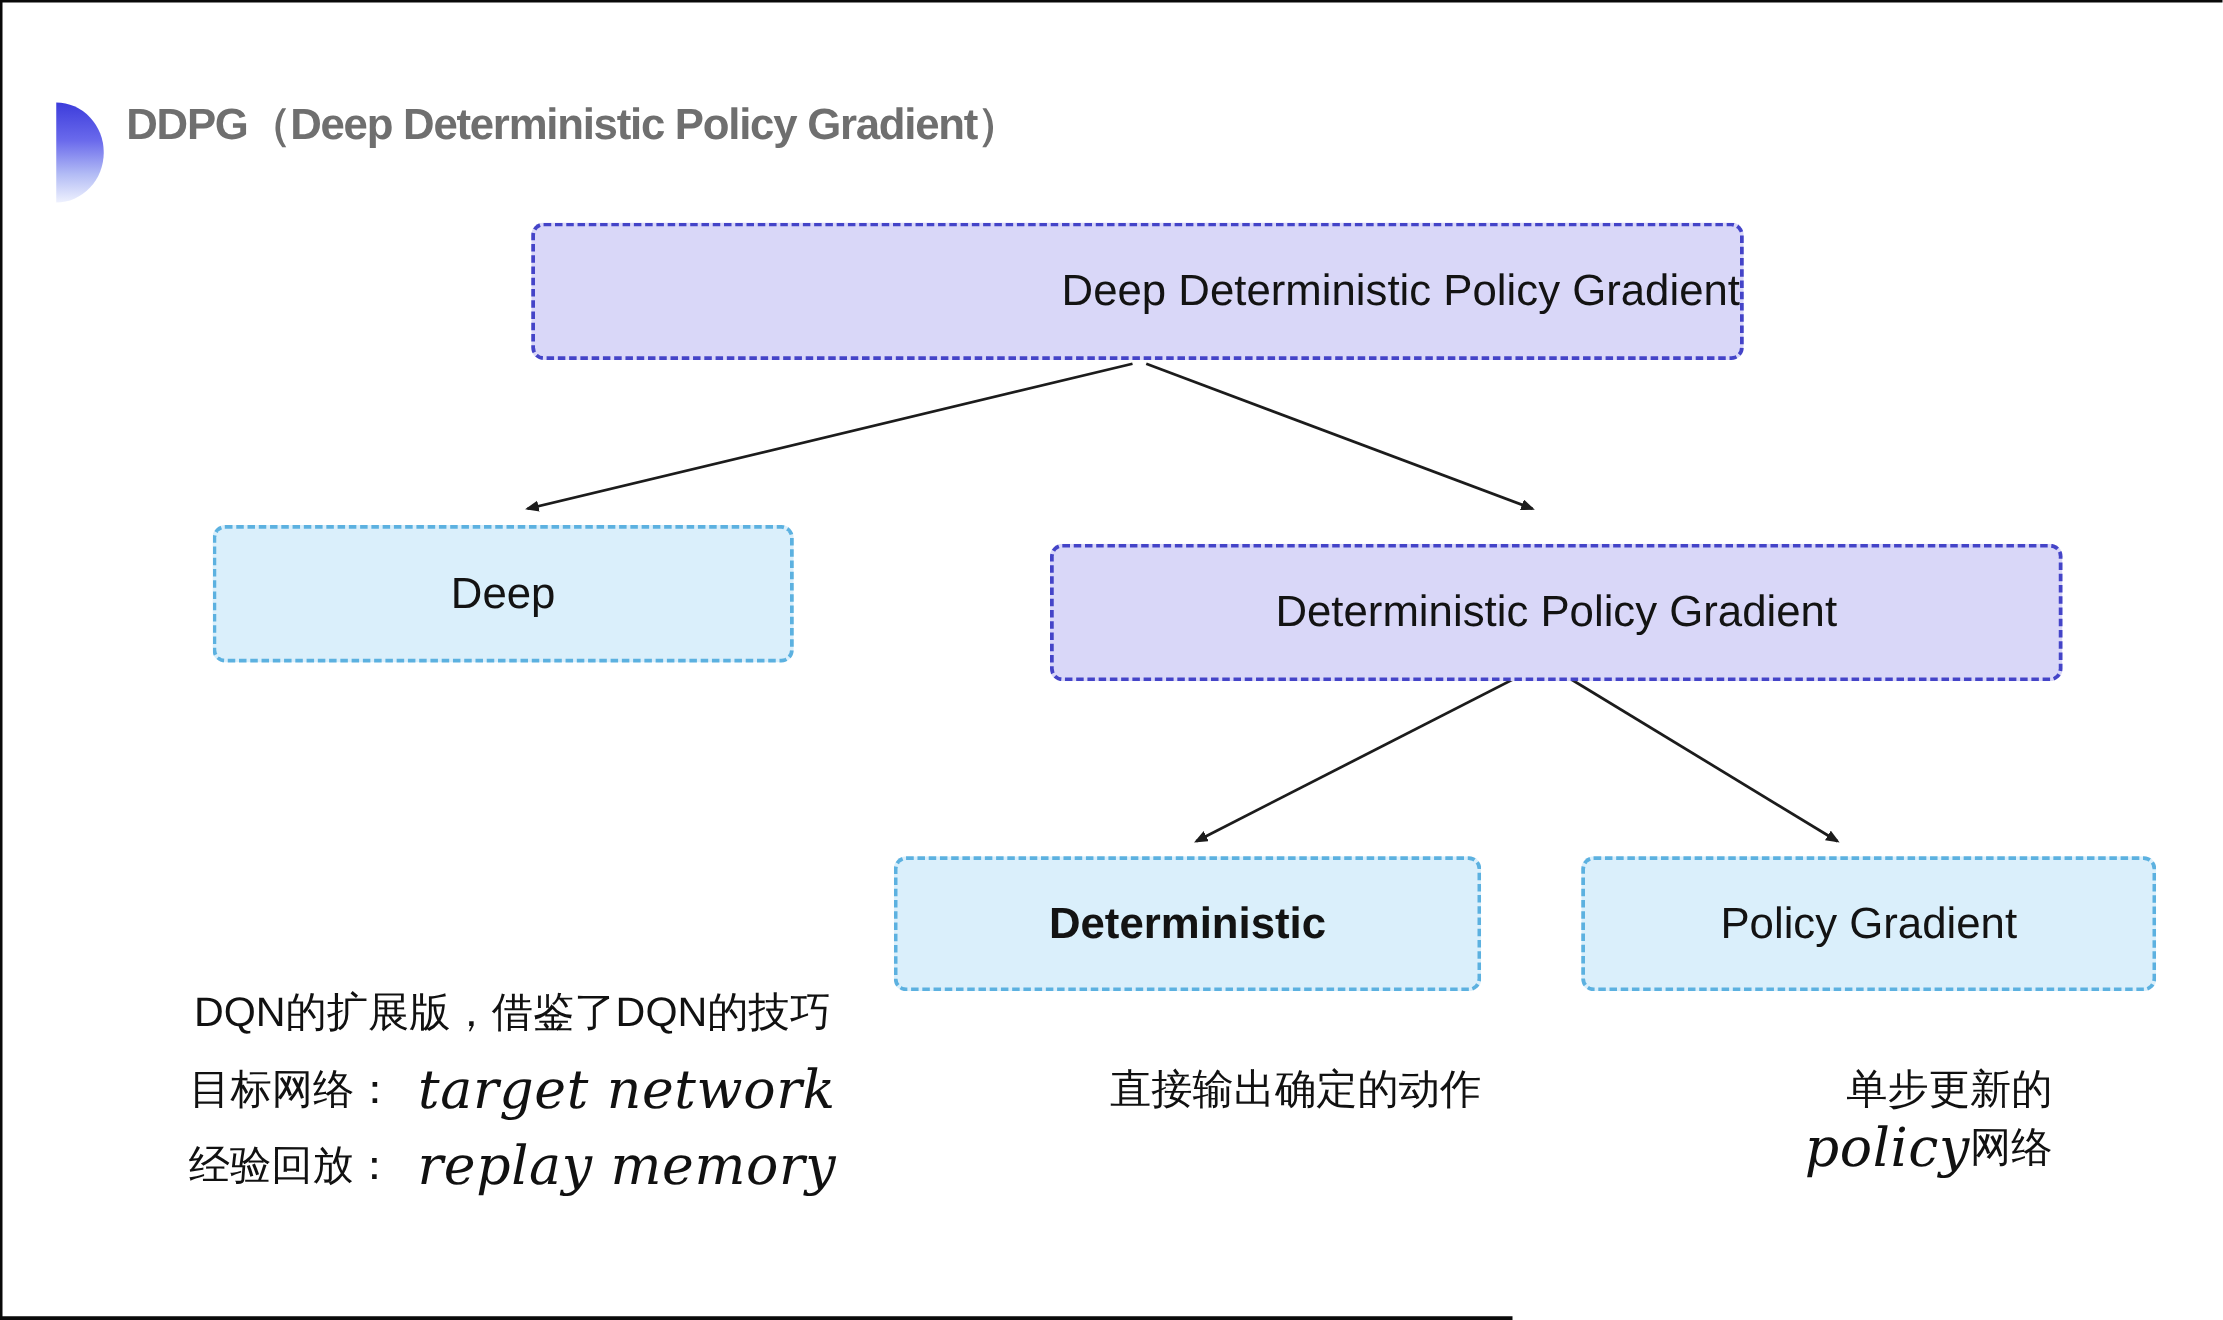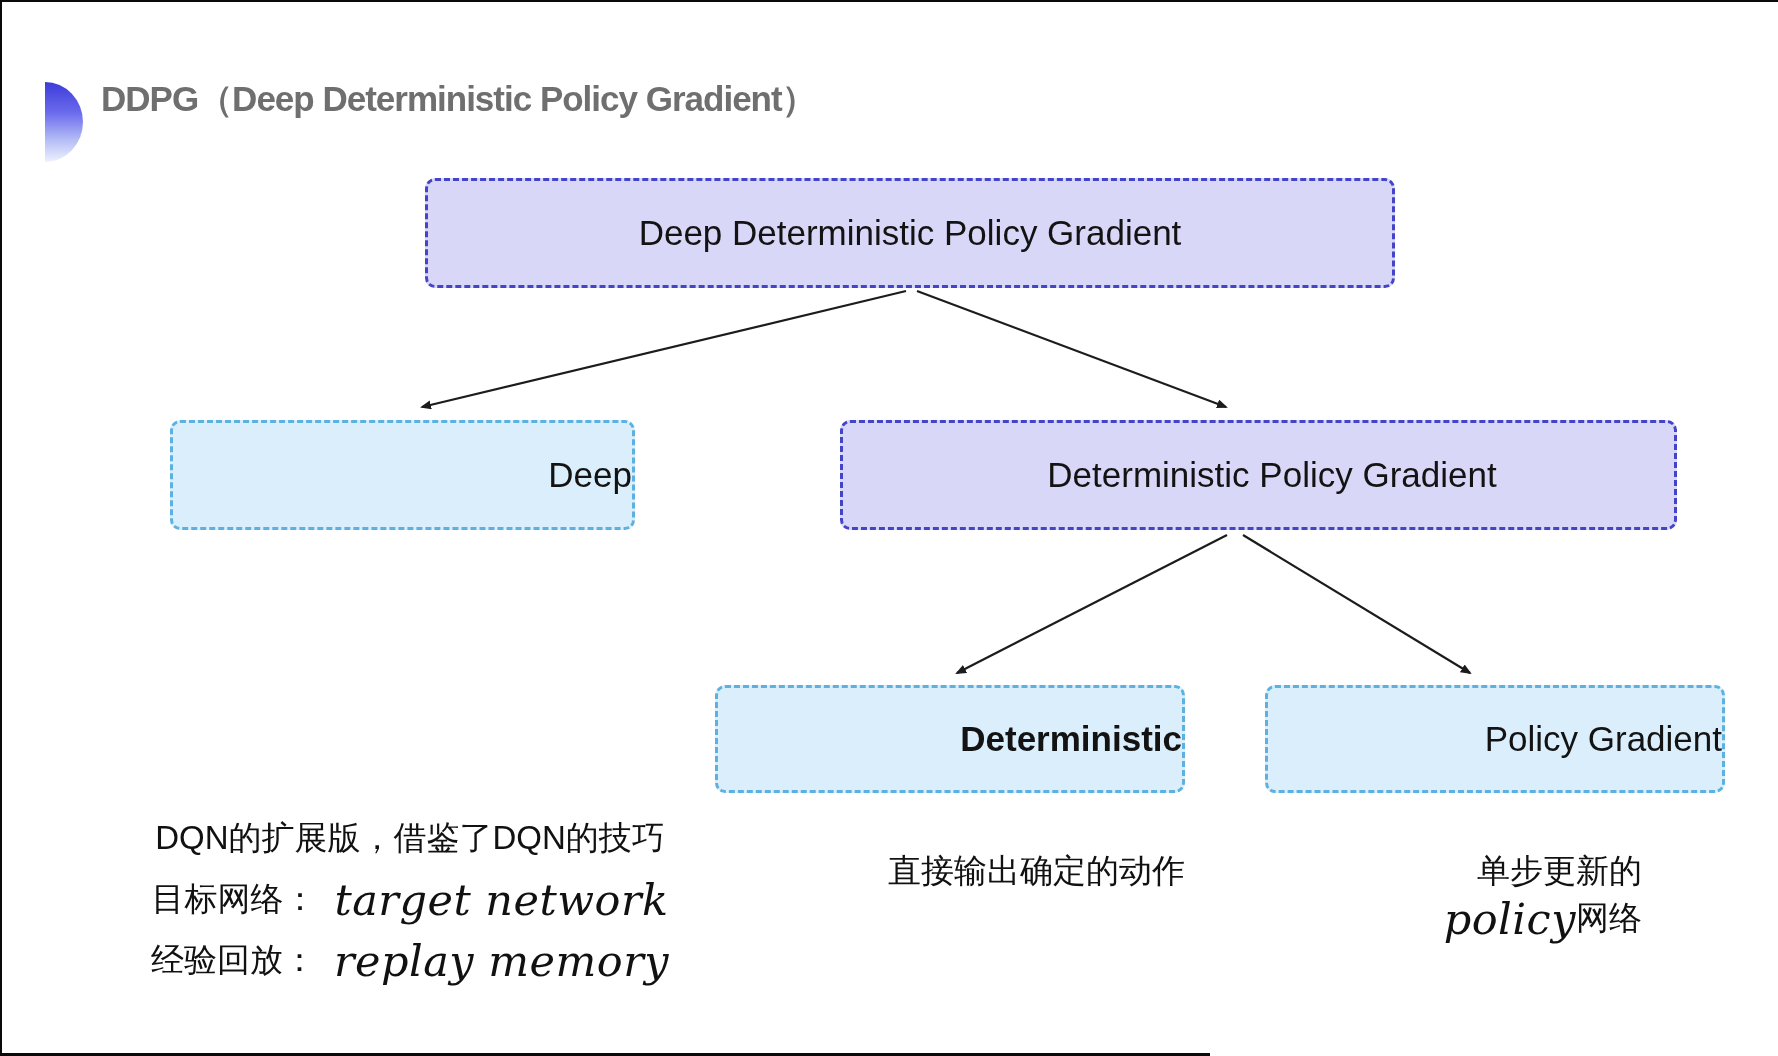--- a/index.html
+++ b/index.html
@@ -25,41 +25,41 @@
     color:var(--title-gray,#6f6f6f);white-space:nowrap;
   }
 
   
   .node{
     position:absolute;display:flex;align-items:center;justify-content:center;
     border-radius:10px;font-size:35px;color:#131313;text-align:center;
     letter-spacing:0px;
   }
   .node-purple{background:var(--purple-fill,#d9d7f8);border:3px dashed var(--purple-border,#4444c8);}
-  .node-cyan{background:var(--cyan-fill,#daeffb);border:3px dashed var(--cyan-border,#5cb1e0);justify-content:flex-end;}
+  .node-cyan{background:var(--cyan-fill,#daeffb);border:3px dashed var(--cyan-border,#5cb1e0);}
 
-  .node-root{left:425px;top:178px;width:964px;height:104px;}
+  .node-root{left:425px;top:178px;width:964px;height:104px;justify-content:flex-end;}
   .node-deep{left:170px;top:420px;width:459px;height:104px;}
-  .node-dpg{left:840px;top:420px;width:804px;height:104px;padding-left:27px;}
+  .node-dpg{left:840px;top:435px;width:804px;height:104px;}
   .node-det{left:715px;top:685px;width:464px;height:102px;font-weight:bold;}
   .node-pg{left:1265px;top:685px;width:454px;height:102px;}
 
   
   svg.connectors{position:absolute;left:0;top:0;pointer-events:none;}
 
   
   .ann{position:absolute;text-align:center;font-size:33px;color:#111;}
   .ann .row{height:61px;display:flex;align-items:center;justify-content:center;white-space:nowrap;}
   .ann .row-sm{height:47px;display:flex;align-items:center;justify-content:flex-end;white-space:nowrap;}
   .term{
     font-family:"DejaVu Serif","Liberation Serif",serif;
     font-style:italic;font-size:43px;letter-spacing:0.5px;
   }
   .gap{display:inline-block;width:18px;}
-  .ann-deep{left:110px;top:808px;width:600px;}
+  .ann-deep{left:110px;top:780px;width:600px;}
   .ann-det{left:815px;top:848px;width:370px;}
   .ann-pg{left:1352px;top:848px;width:290px;}
 </style>
 </head>
 <body>
 
 <div class="frame-top"></div>
 <div class="frame-left"></div>
 <div class="frame-bottom"></div>
 

